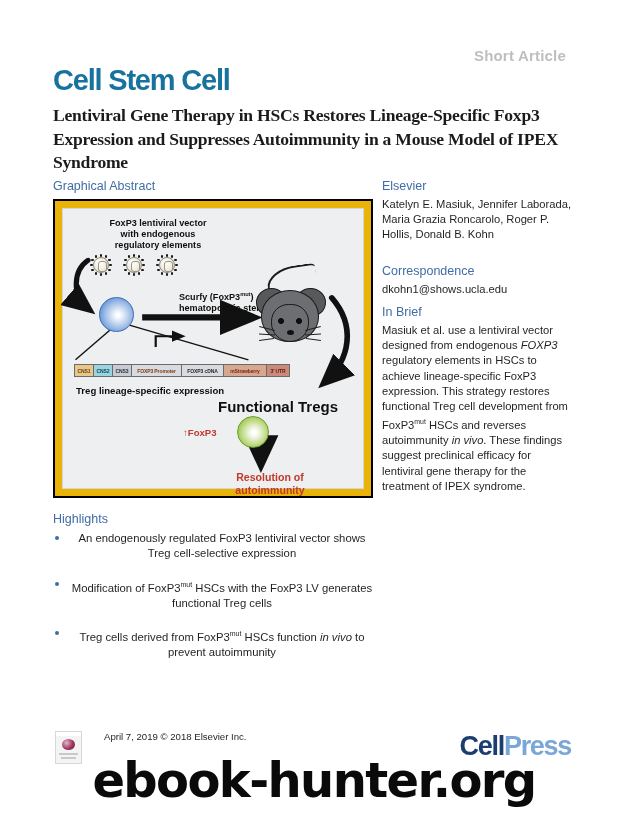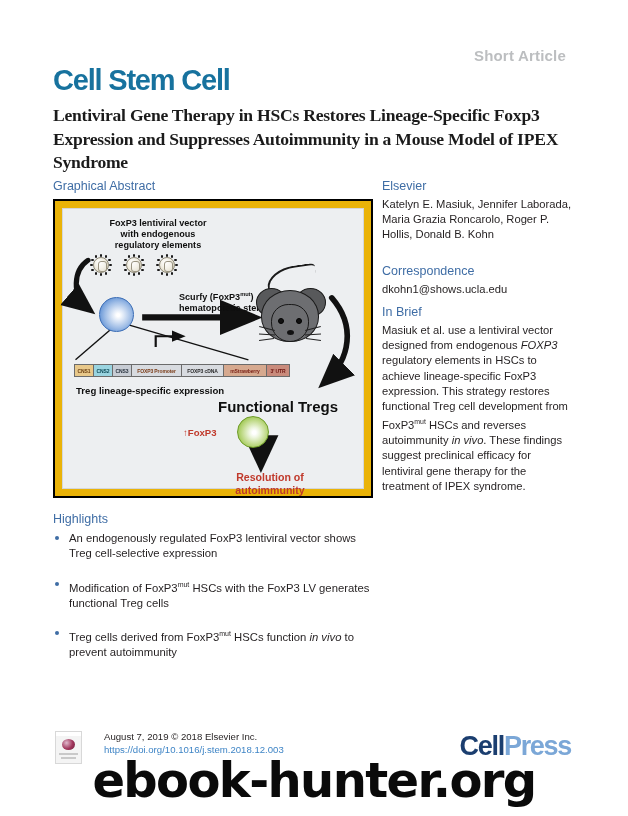--- a/index.html
+++ b/index.html
@@ -85,20 +85,21 @@
     padding: 0;
     list-style: none;
   }
   #highlights-list li {
     position: relative;
     padding-left: 16px;
     margin-bottom: 15px;
     font-size: 11.3px;
     line-height: 15.3px;
     color: #231f20;
+    text-align: center;
   }
   #highlights-list li::before {
     content: "";
     position: absolute;
     left: 2px;
     top: 5px;
     width: 4px;
     height: 4px;
     border-radius: 50%;
     background: #3f6da5;
@@ -511,19 +512,18 @@
 </div>
 
 <div id="journal-thumb">
   <div class="tb-band"></div>
   <div class="tb-circle"></div>
   <div class="tb-line tb-l1"></div>
   <div class="tb-line tb-l2"></div>
 </div>
 
 <div id="footer-citation">
-  <div>August 7, 2019 © 2018 Elsevier Inc.</div>
-  <div id="footer-doi">https://doi.org/10.1016/j.stem.2018.12.003</div>
+  <div>April 7, 2019 © 2018 Elsevier Inc.</div>
 </div>
 
 <div id="cellpress-logo"><span class="cp-cell">Cell</span><span class="cp-press">Press</span></div>
 
 <div id="watermark">ebook-hunter.org</div>
 
 </body></html>

